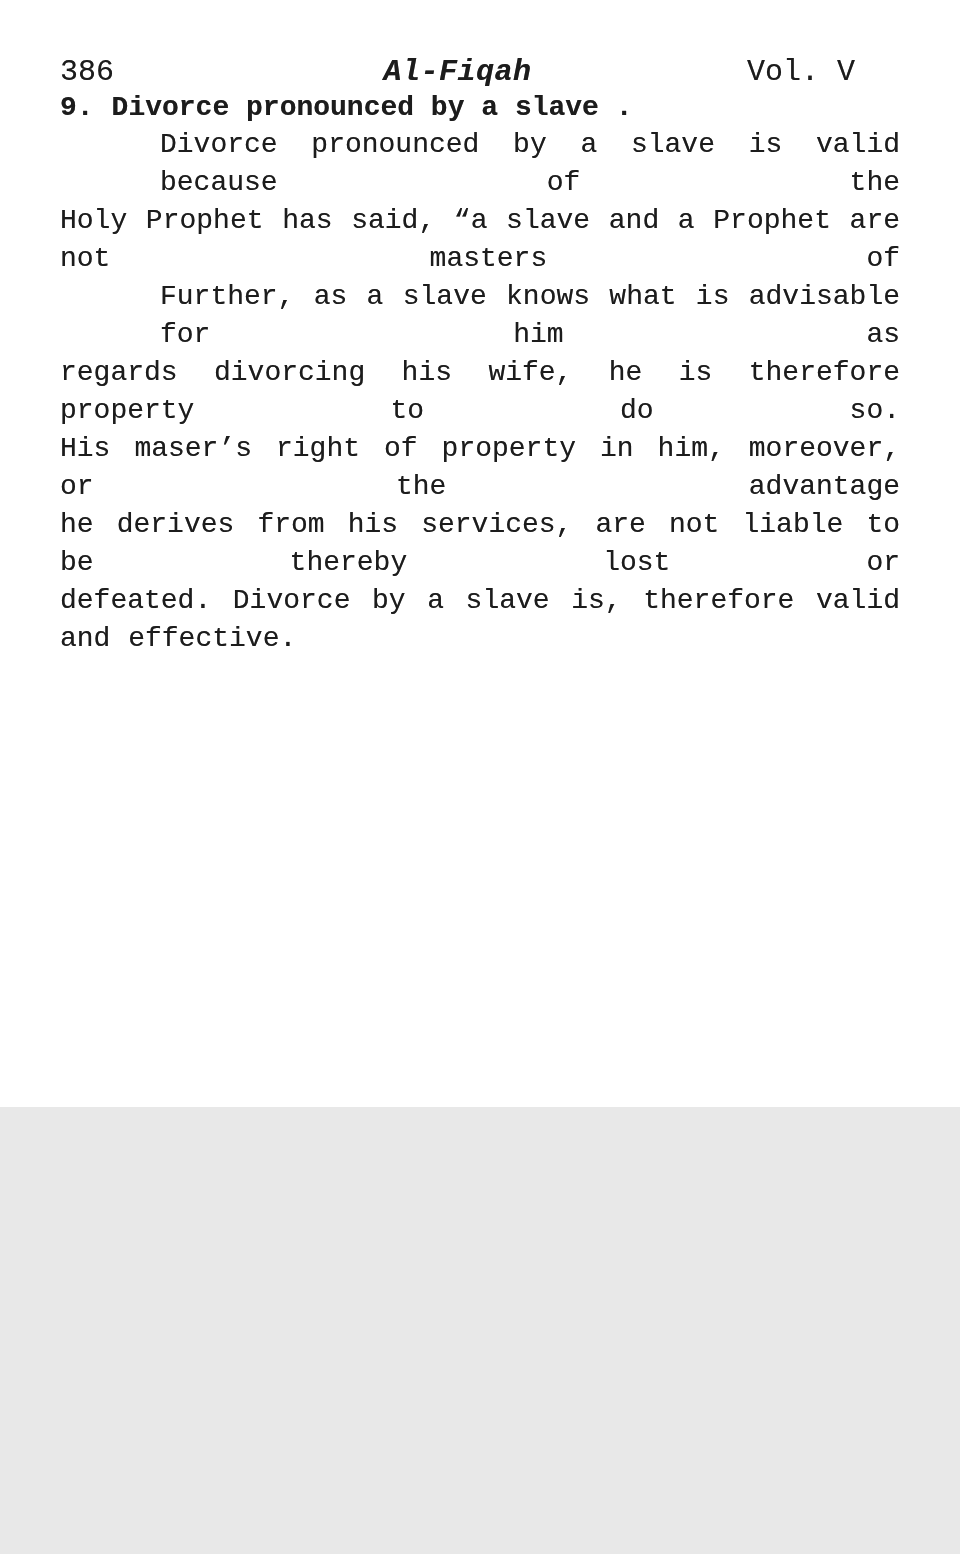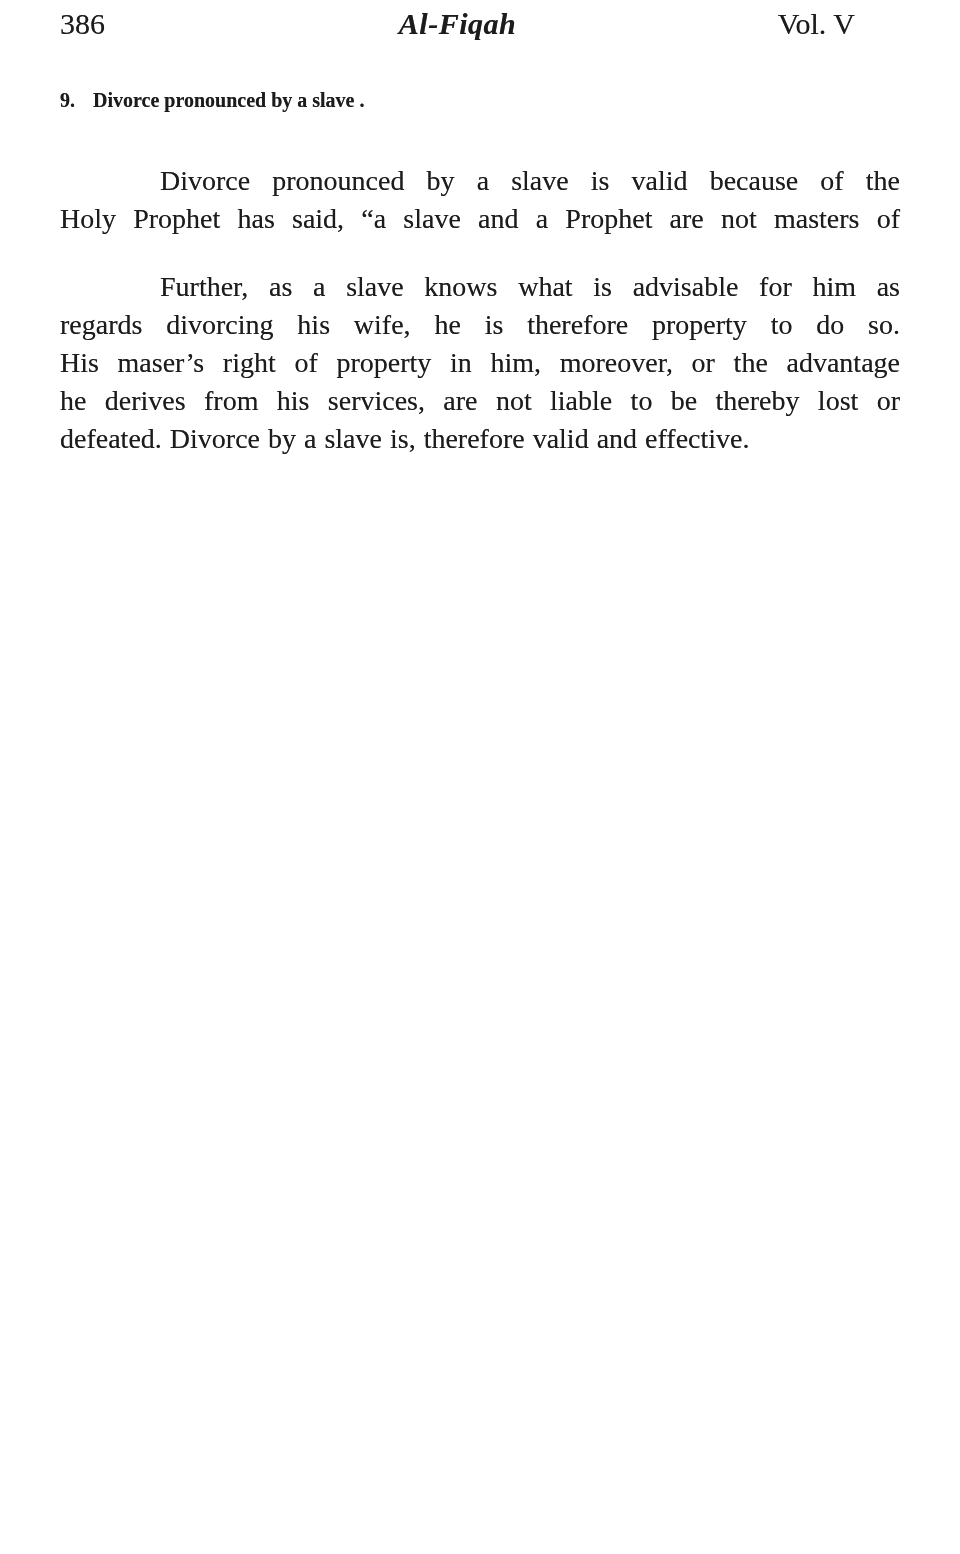--- a/index.html
+++ b/index.html
@@ -3,67 +3,67 @@
 <meta charset="utf-8">
 <style>
   html, body {
     margin: 0;
     padding: 0;
     background: #e8e8e8;
   }
   .page {
     position: relative;
     width: 960px;
-    height: 1554px;
+    height: 1107px;
     margin: 0 auto;
     background: #ffffff;
     color: #1c1c1c;
-    font-family: Liberation Serif, serif;
+    font-family: Liberation Mono, monospace;
     box-sizing: border-box;
-    padding: 6px 60px 0 60px;
+    padding: 22px 60px 0 60px;
     overflow: hidden;
     text-shadow: 0 0 0.6px rgba(20,20,20,0.55);
   }
   .running-header {
     display: grid;
     grid-template-columns: 1fr auto 1fr;
     align-items: baseline;
     font-size: 30px;
     line-height: 36px;
     padding-right: 45px; 
   }
   .running-header .page-number {
     justify-self: start;
   }
   .running-header .book-title {
     justify-self: center;
     font-style: italic;
     font-weight: 700;
     letter-spacing: 0.5px;
+    margin-top: 32px;
   }
   .running-header .volume {
     justify-self: end;
   }
   .section-heading {
-    margin-top: 40px;
-    font-size: 20px;
+    font-size: 28px;
     line-height: 36px;
     font-weight: 700;
     white-space: nowrap;
   }
   .section-heading .section-number {
     margin-right: 18px;
   }
   .body-text {
     font-size: 28px;
     line-height: 38px;
     word-spacing: 1px;
   }
-  .paragraph-1 { margin-top: 44px; }
-  .paragraph-2 { margin-top: 30px; }
+  .paragraph-1 { }
+  .paragraph-2 { }
   .text-line {
     text-align: justify;
     text-align-last: justify;
     white-space: normal;
   }
   .text-line.first-line {
     padding-left: 100px;
   }
   .text-line.last-line {
     text-align-last: left;

